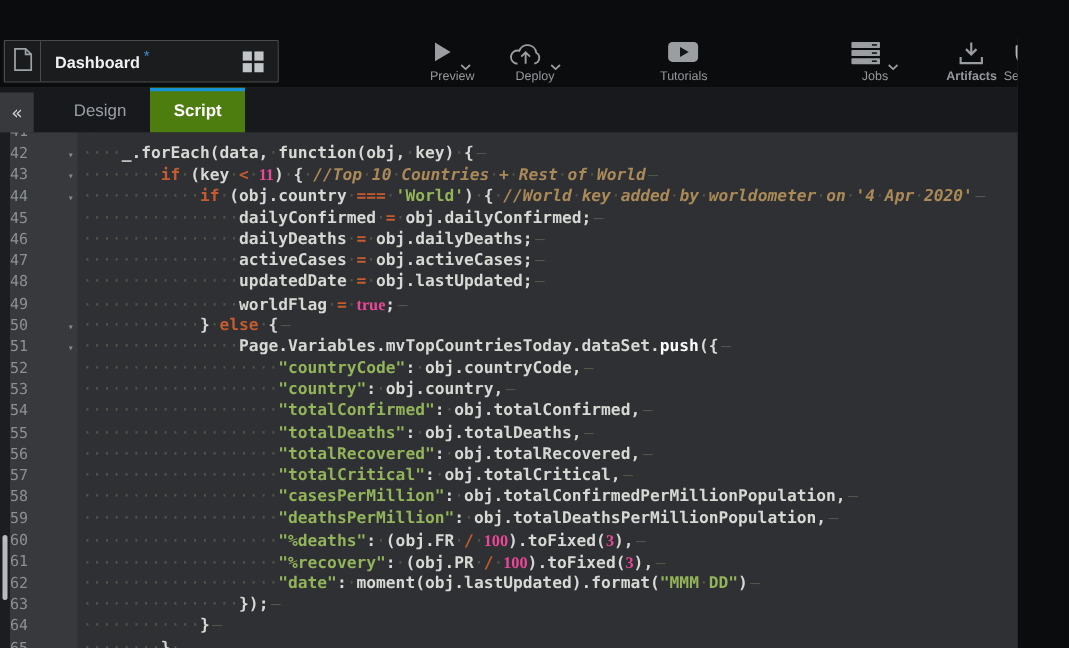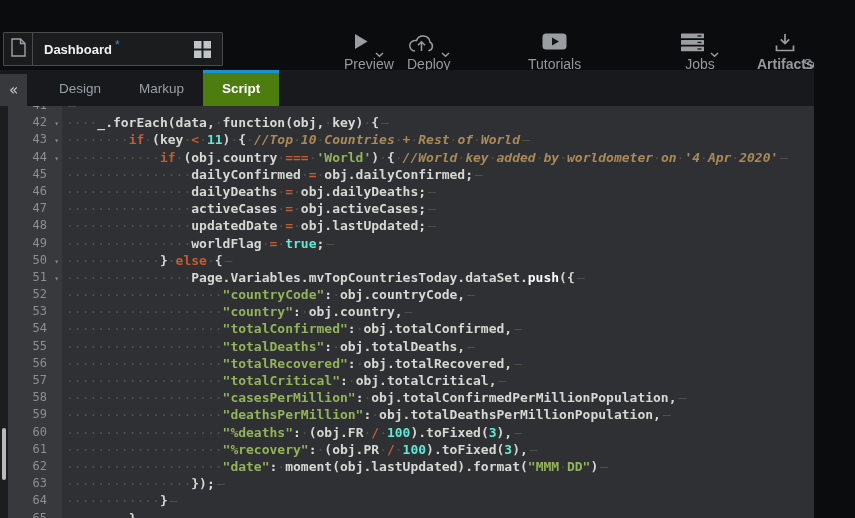--- a/index.html
+++ b/index.html
@@ -13,47 +13,47 @@
   .file-btn{width:29px;display:flex;align-items:center;justify-content:center;background:#1a1b1d;
             border:none;border-right:1px solid #4a4a4a;cursor:pointer;padding:0;}
   .doc-tab{width:167px;display:flex;align-items:center;padding:0 11px;background:#1b1c1e;cursor:pointer;}
   .doc-title{font-size:13px;font-weight:bold;color:#f1f1f1;}
   .dirty{color:#3d8fd6;font-size:12px;margin-left:3px;position:relative;top:-4px;}
   .grid-ic{margin-left:auto;display:flex;align-items:center;}
 
   .action{position:absolute;top:5px;text-align:center;cursor:pointer;}
   .icon-row{display:flex;align-items:flex-start;justify-content:center;height:21px;}
   .chev{margin-left:6px;margin-top:11px;}
-  .action .lbl{font-size:14px;color:#96999c;margin-top:2px;white-space:nowrap;}
+  .action .lbl{font-size:10px;color:#96999c;margin-top:2px;white-space:nowrap;}
 
   
   .tabstrip{position:absolute;left:0;top:42px;width:855px;height:36px;background:#17191c;}
   .collapse{position:absolute;left:0;top:4px;width:27px;height:32px;background:#37393c;color:#cfd2d4;
             font-size:15px;border:none;cursor:pointer;padding:0;font-family:"DejaVu Sans",sans-serif;}
   .tabs{position:absolute;left:40px;top:0;height:36px;display:flex;}
   .tab{padding:0 19px;line-height:37px;font-size:13.5px;color:#99a0a6;cursor:pointer;box-sizing:border-box;}
   .tab.active{background:#4d7c0f;color:#ffffff;font-weight:bold;box-shadow:inset 0 3px 0 #1793d1;}
 
   
   .editor{position:absolute;left:0;top:78px;width:855px;height:440px;overflow:hidden;background:#2e3033;}
   .left-strip{position:absolute;left:0;top:0;width:8px;height:440px;background:#1b1d1f;}
   .left-strip .thumb{position:absolute;left:2px;top:322px;width:4px;height:52px;background:#b9bbbc;border-radius:2px;}
   .gutter-bg{position:absolute;left:8px;top:0;width:54px;height:440px;background:#37393c;}
   .rows{position:absolute;left:8px;top:-9px;right:0;}
   .row{display:flex;height:17.2px;line-height:17.2px;}
-  .gut{width:54px;flex:none;text-align:right;padding-right:15px;box-sizing:border-box;position:relative;
+  .gut{width:54px;flex:none;text-align:left;padding-right:15px;box-sizing:border-box;position:relative;
        font-family:"DejaVu Sans Mono",monospace;font-size:12px;color:#8d9093;}
   .gut.cur{background:#ffffff;}
   .fold{position:absolute;right:3px;top:1px;font-size:8px;color:#85888a;cursor:pointer;}
   .code{flex:1;padding-left:4px;white-space:pre;font-family:"DejaVu Sans Mono",monospace;
         font-weight:bold;font-size:13px;color:#d6d9d3;}
   .ws{color:#52564a;font-weight:normal;}
   .eol{color:#52564a;margin-left:2px;font-weight:normal;}
   .tk-k{color:#c45c2f;text-align:center;}
-  .tk-n{color:#5eead4;}
+  .tk-n{color:#ec4899;font-family:Liberation Serif, serif;}
   .tk-s{color:#93b45a;}
   .tk-c{color:#ab8a58;font-style:italic;}
   .tk-f{color:#ffffff;}
   .caret{display:inline-block;width:2px;height:13px;background:#a6e22e;vertical-align:-2px;}
   .orange-frag{position:absolute;left:8px;bottom:0;width:27px;height:4px;background:#a14e22;}
 </style>
 </head>
 <body>
 
 <div class="app">
@@ -154,21 +154,20 @@
           </div>
           <div class="lbl">Security</div>
         </div>
       </div>
   </header>
 
   <nav class="tabstrip">
     <button class="collapse">«</button>
     <div class="tabs" id="tabs">
         <div class="tab">Design</div>
-        <div class="tab">Markup</div>
         <div class="tab active">Script</div>
       </div>
   </nav>
 
   <div class="editor">
     <div class="left-strip">
       <div class="thumb"></div>
     </div>
     <div class="gutter-bg"></div>
     <div class="rows" id="rows">

